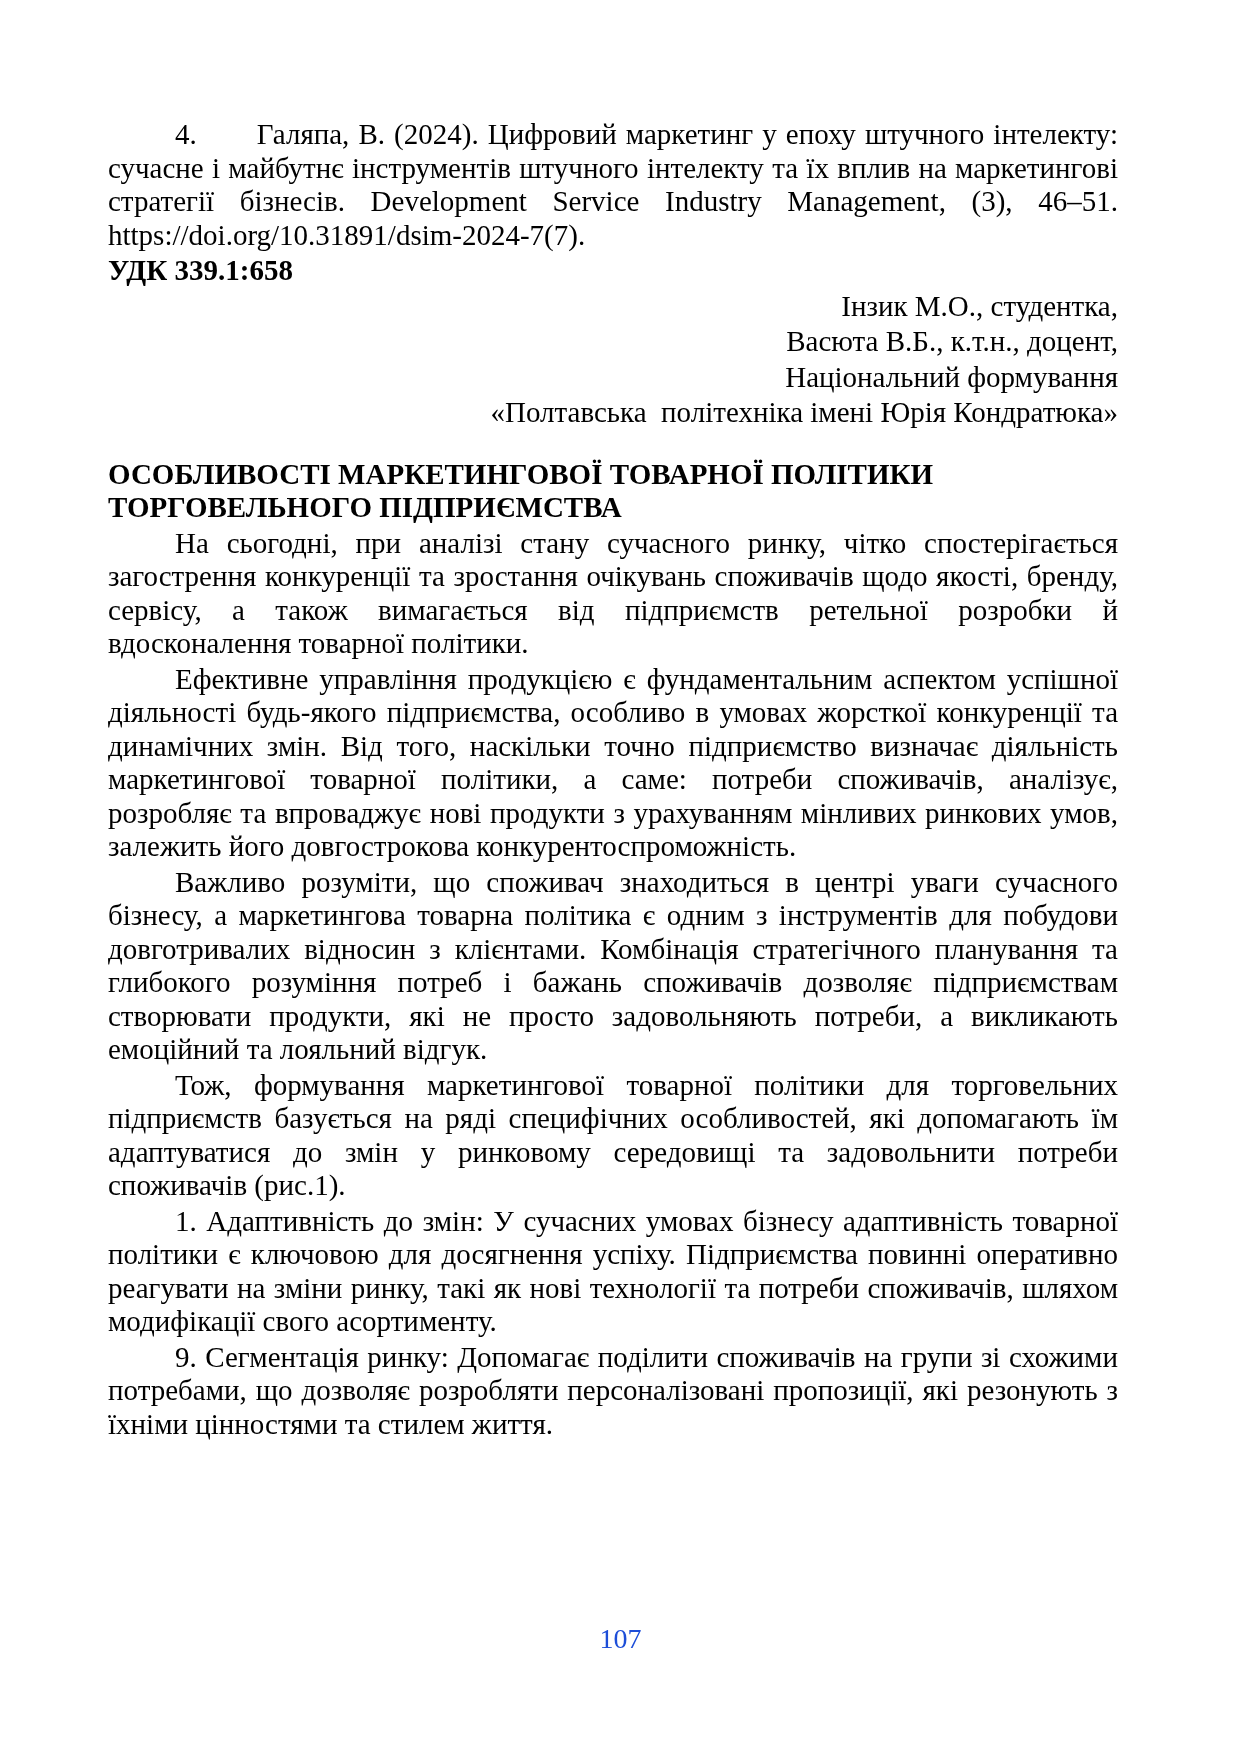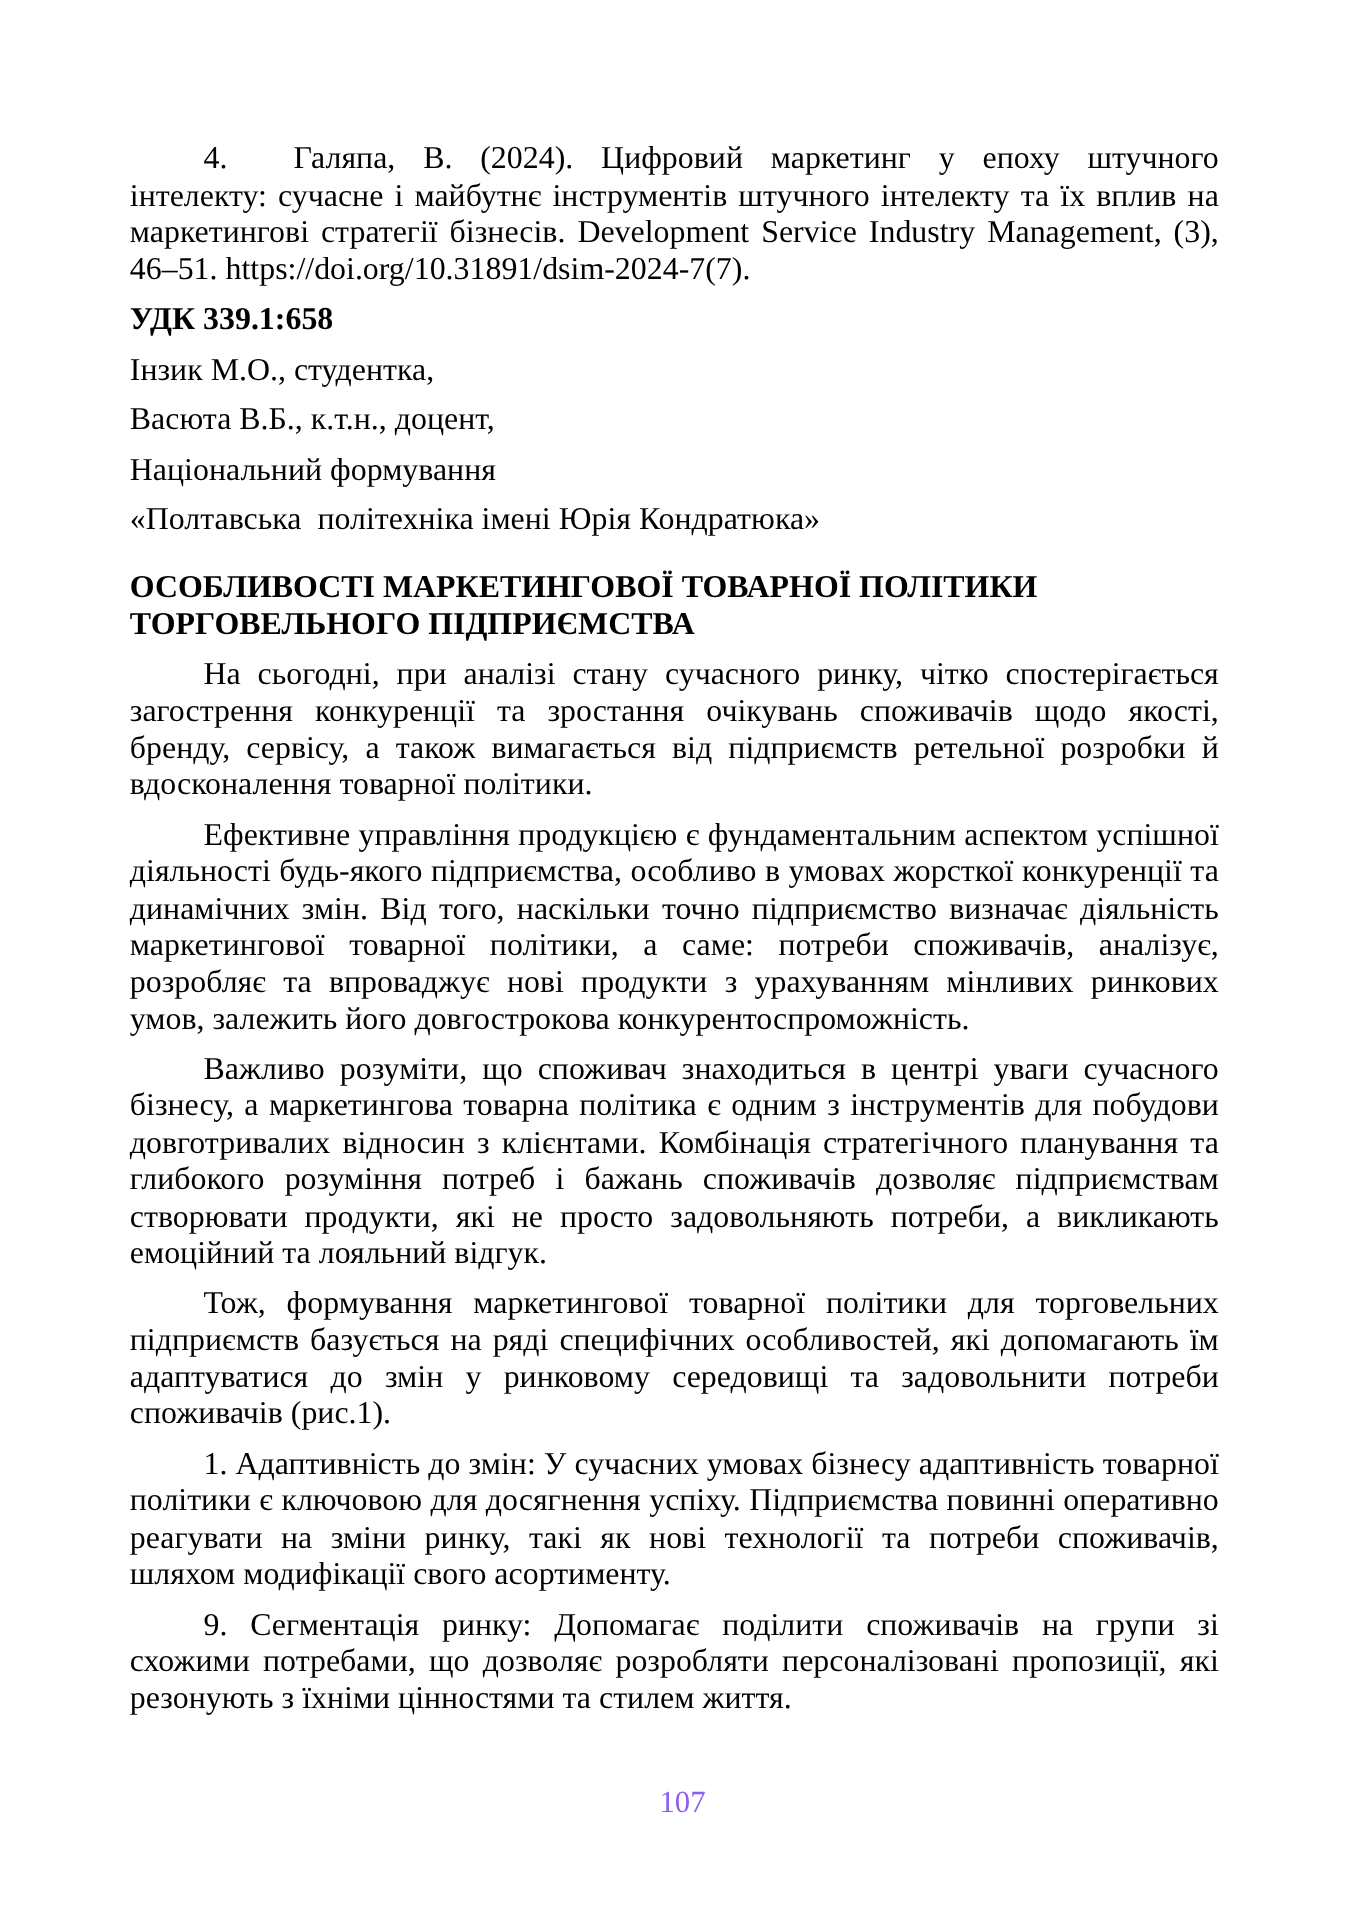--- a/index.html
+++ b/index.html
@@ -17,63 +17,63 @@
     overflow: hidden;
     margin: 0 auto;
   }
   .content {
     position: absolute;
     left: 106px;
     top: 116px;
     width: 1014px;
   }
   .content p, .content h1 {
-    margin: 12px;
+    margin: 2px;
     font-size: 29px;
     line-height: 33.5px;
   }
   .reference {
     text-align: justify;
     text-indent: 67px;
     margin-bottom: 72px;
   }
   .tab {
     display: inline-block;
     width: 60px;
   }
   .udc {
     font-weight: bold;
     text-align: left;
   }
   .authors {
     margin-bottom: 28px;
   }
   .authors p {
-    text-align: left;
+    text-align: right;
     white-space: pre-wrap;
   }
   .title {
     font-weight: bold;
     text-align: left;
     margin: 0 0 38px 0;
   }
   .body-p {
     text-align: justify;
     text-indent: 67px;
   }
   .page-number {
     position: absolute;
     top: 1622px;
     left: 0;
     width: 100%;
     text-align: center;
     font-size: 28px;
     line-height: 33px;
     font-family: "Liberation Serif", serif;
-    color: #8b5cf6;
+    color: #1d4ed8;
   }
 </style>
 </head>
 <body>
 
 <div class="page">
   <div class="content">
 
     <p class="reference"><span>4.</span><span class="tab"></span><span>Галяпа, В. (2024). Цифровий маркетинг у епоху штучного інтелекту: сучасне і майбутнє інструментів штучного інтелекту та їх вплив на маркетингові стратегії бізнесів. Development Service Industry Management, (3), 46–51. https://doi.org/10.31891/dsim-2024-7(7).</span></p>
 

